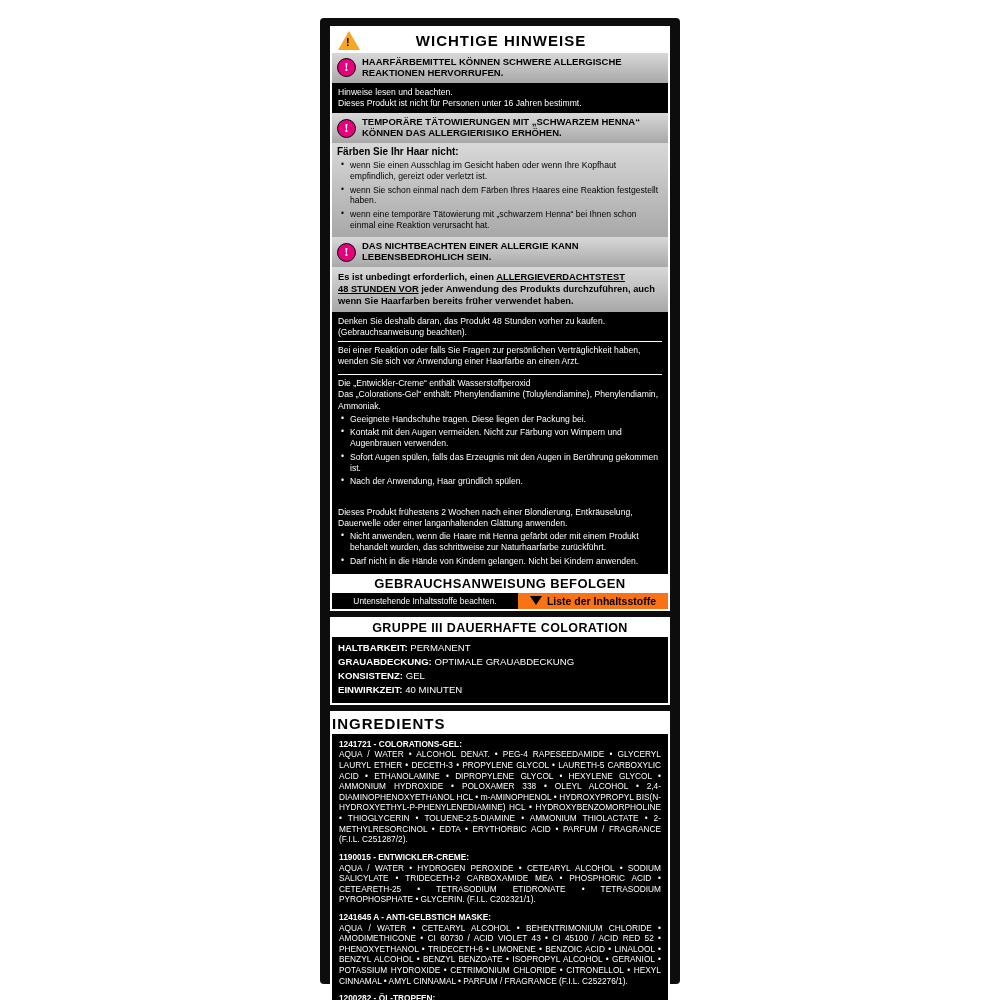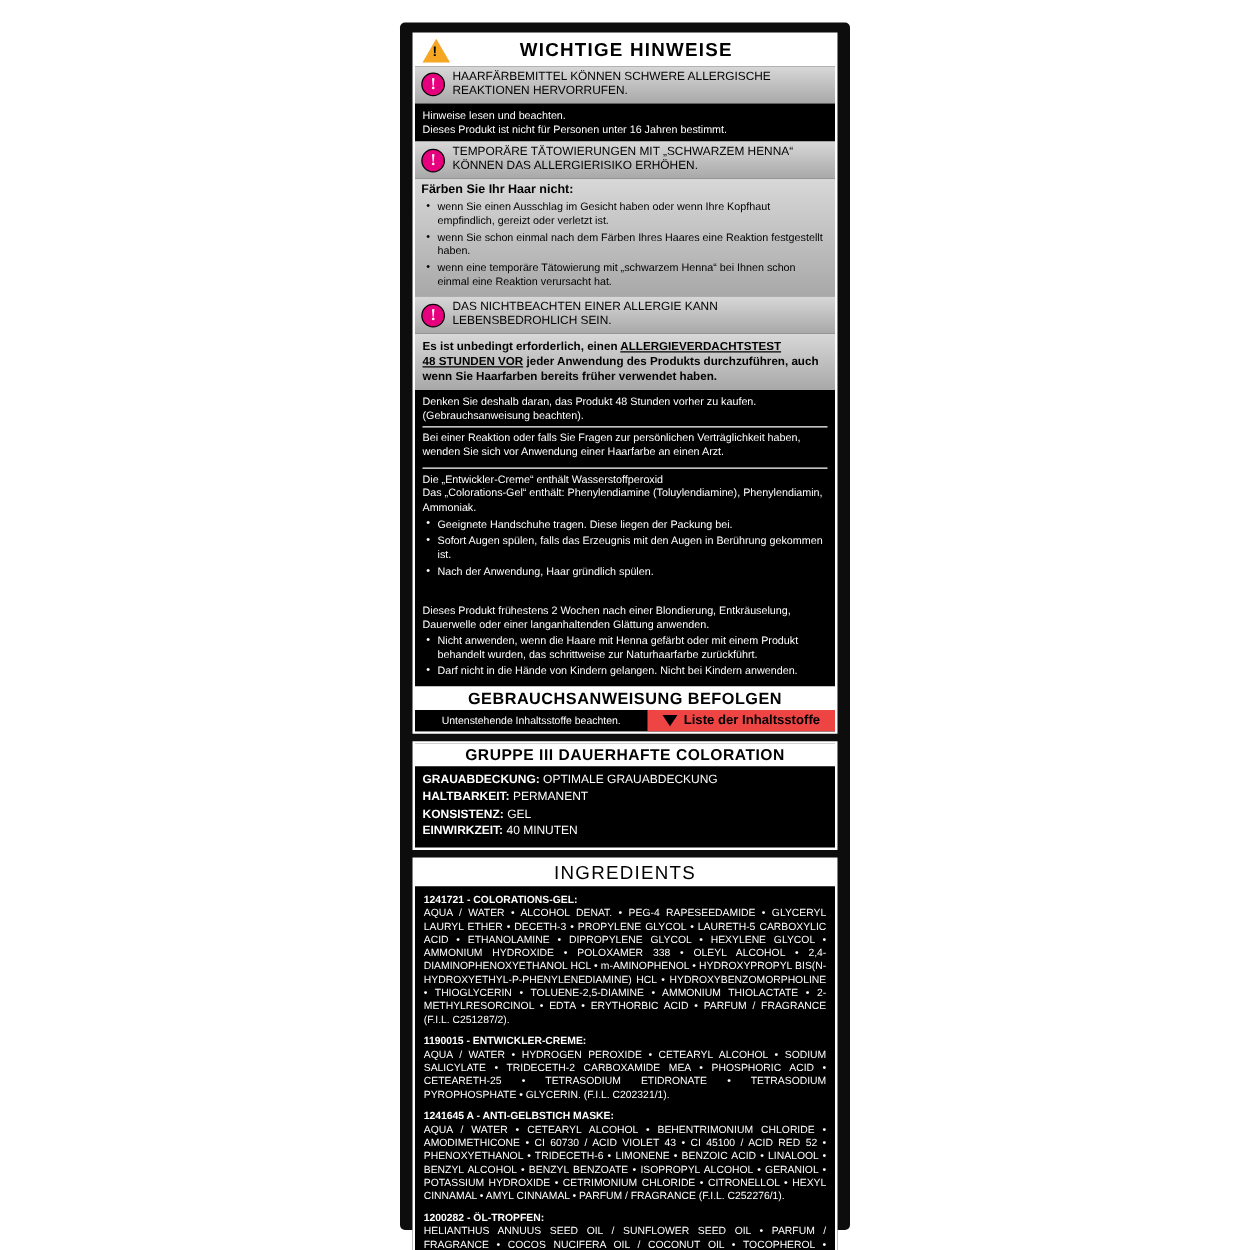--- a/index.html
+++ b/index.html
@@ -95,21 +95,21 @@
     font-family: "Liberation Serif", serif;
   }
   .pinkrow {
     display: flex;
     align-items: center;
     gap: 6px;
     padding: 4px 5px;
   }
   .pinkrow .txt {
     font-size: 9.5px;
-    font-weight: normal;
+    font-weight: bold;
     line-height: 1.15;
     color: #000000;
   }
   .body-txt {
     font-size: 8.6px;
     line-height: 1.3;
     color: #ffffff;
     padding: 4px 6px;
   }
   .body-txt.dark {
@@ -161,21 +161,21 @@
   .foot-left {
     flex: 1;
     color: #ffffff;
     font-size: 8.4px;
     text-align: center;
     padding: 3px 15px;
     line-height: 1.25;
   }
   .foot-right {
     flex: 0 0 150px;
-    background: #ef4444;
+    background: #f97316;
     color: #000000;
     font-size: 10.5px;
     font-weight: bold;
     display: flex;
     align-items: center;
     justify-content: center;
     gap: 5px;
   }
   .arrow-down {
     width: 0; height: 0;
@@ -188,22 +188,21 @@
     color: #ffffff;
     font-size: 9.6px;
     line-height: 1.45;
     padding: 4px 6px 6px 6px;
   }
   .specs .k { font-weight: bold; }
   
   .ing-title {
     background: #ffffff;
     color: #000000;
-    text-align: center;
-    font-weight: normal;
+    font-weight: bold;
     font-size: 15px;
     letter-spacing: 1px;
     padding: 2px 0;
   }
   .ing-body {
     color: #ffffff;
     font-size: 8.3px;
     line-height: 1.28;
     padding: 5px 7px 7px 7px;
     text-align: justify;
@@ -268,20 +267,21 @@
         <hr class="divider">
         <div>Bei einer Reaktion oder falls Sie Fragen zur persönlichen Verträglichkeit haben, wenden Sie sich vor Anwendung einer Haarfarbe an einen Arzt.</div>
       </div>
 
       <div class="blk body-txt" style="padding-top:0">
         <hr class="divider">
         <div>Die „Entwickler-Creme“ enthält Wasserstoffperoxid</div>
         <div>Das „Colorations-Gel“ enthält: Phenylendiamine (Toluylendiamine), Phenylendiamin, Ammoniak.</div>
         <ul class="bullets">
           <li>Geeignete Handschuhe tragen. Diese liegen der Packung bei.</li>
+          <li>Kontakt mit den Augen vermeiden. Nicht zur Färbung von Wimpern und Augenbrauen verwenden.</li>
           <li>Sofort Augen spülen, falls das Erzeugnis mit den Augen in Berührung gekommen ist.</li>
           <li>Nach der Anwendung, Haar gründlich spülen.</li>
         </ul>
         <div style="margin-top:20px">Dieses Produkt frühestens 2 Wochen nach einer Blondierung, Entkräuselung, Dauerwelle oder einer langanhaltenden Glättung anwenden.</div>
         <ul class="bullets">
           <li>Nicht anwenden, wenn die Haare mit Henna gefärbt oder mit einem Produkt behandelt wurden, das schrittweise zur Naturhaarfarbe zurückführt.</li>
           <li>Darf nicht in die Hände von Kindern gelangen. Nicht bei Kindern anwenden.</li>
         </ul>
       </div>
 
@@ -292,24 +292,24 @@
         <div class="foot-right">
           <span class="arrow-down"></span>
           <span>Liste der Inhaltsstoffe</span>
         </div>
       </div>
     </div>
 
     <div class="block">
       <div class="banner" style="font-size:12.5px">GRUPPE III DAUERHAFTE COLORATION</div>
       <div class="specs">
+        <div><span class="k">HALTBARKEIT:</span>
+          <span>PERMANENT</span></div>
         <div><span class="k">GRAUABDECKUNG:</span>
           <span>OPTIMALE GRAUABDECKUNG</span></div>
-        <div><span class="k">HALTBARKEIT:</span>
-          <span>PERMANENT</span></div>
         <div><span class="k">KONSISTENZ:</span>
           <span>GEL</span></div>
         <div><span class="k">EINWIRKZEIT:</span>
           <span>40 MINUTEN</span></div>
       </div>
     </div>
 
     <div class="block" style="margin-bottom:0">
       <div class="ing-title">INGREDIENTS</div>
       <div class="ing-body">

